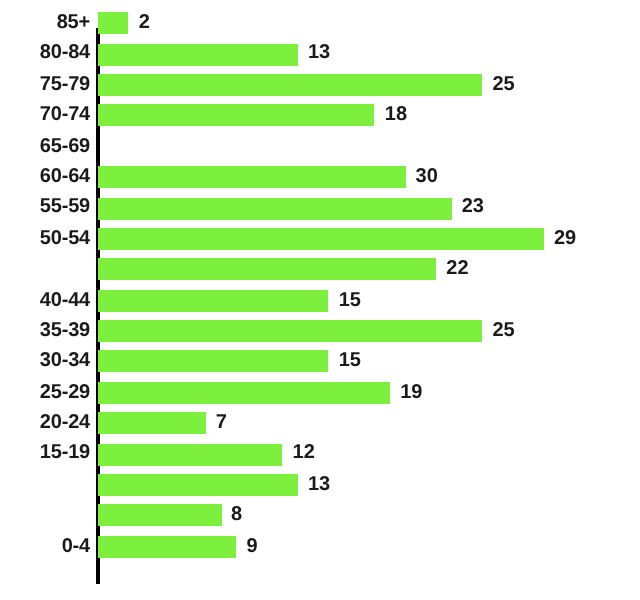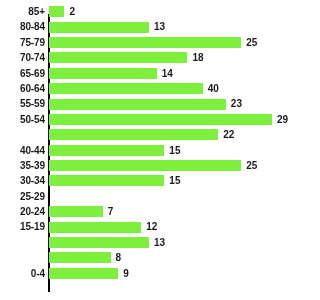--- a/index.html
+++ b/index.html
@@ -106,30 +106,26 @@
       </div>
       <div class="bar-row">
         <div class="cat-label">70-74</div>
         <div class="bar-wrap">
           <div class="bar" style="width: 138.414px; background: rgb(124, 240, 60);"></div>
           <div class="val-label" style="left: 143.414px; color: rgb(26, 26, 26);">18</div>
         </div>
       </div>
       <div class="bar-row">
         <div class="cat-label">65-69</div>
-        <div class="bar-wrap">
-          <div class="bar" style="width: 107.655px; background: rgb(124, 240, 60);"></div>
-          <div class="val-label" style="left: 112.655px; color: rgb(26, 26, 26);">14</div>
-        </div>
       </div>
       <div class="bar-row">
         <div class="cat-label">60-64</div>
         <div class="bar-wrap">
           <div class="bar" style="width: 153.793px; background: rgb(124, 240, 60);"></div>
-          <div class="val-label" style="left: 158.793px; color: rgb(26, 26, 26);">40</div>
+          <div class="val-label" style="left: 158.793px; color: rgb(26, 26, 26);">30</div>
         </div>
       </div>
       <div class="bar-row">
         <div class="cat-label">55-59</div>
         <div class="bar-wrap">
           <div class="bar" style="width: 176.862px; background: rgb(124, 240, 60);"></div>
           <div class="val-label" style="left: 181.862px; color: rgb(26, 26, 26);">23</div>
         </div>
       </div>
       <div class="bar-row">
@@ -161,20 +157,24 @@
       </div>
       <div class="bar-row">
         <div class="cat-label">30-34</div>
         <div class="bar-wrap">
           <div class="bar" style="width: 115.345px; background: rgb(124, 240, 60);"></div>
           <div class="val-label" style="left: 120.345px; color: rgb(26, 26, 26);">15</div>
         </div>
       </div>
       <div class="bar-row">
         <div class="cat-label">25-29</div>
+        <div class="bar-wrap">
+          <div class="bar" style="width: 146.103px; background: rgb(124, 240, 60);"></div>
+          <div class="val-label" style="left: 151.103px; color: rgb(26, 26, 26);">19</div>
+        </div>
       </div>
       <div class="bar-row">
         <div class="cat-label">20-24</div>
         <div class="bar-wrap">
           <div class="bar" style="width: 53.8276px; background: rgb(124, 240, 60);"></div>
           <div class="val-label" style="left: 58.8276px; color: rgb(26, 26, 26);">7</div>
         </div>
       </div>
       <div class="bar-row">
         <div class="cat-label">15-19</div>

